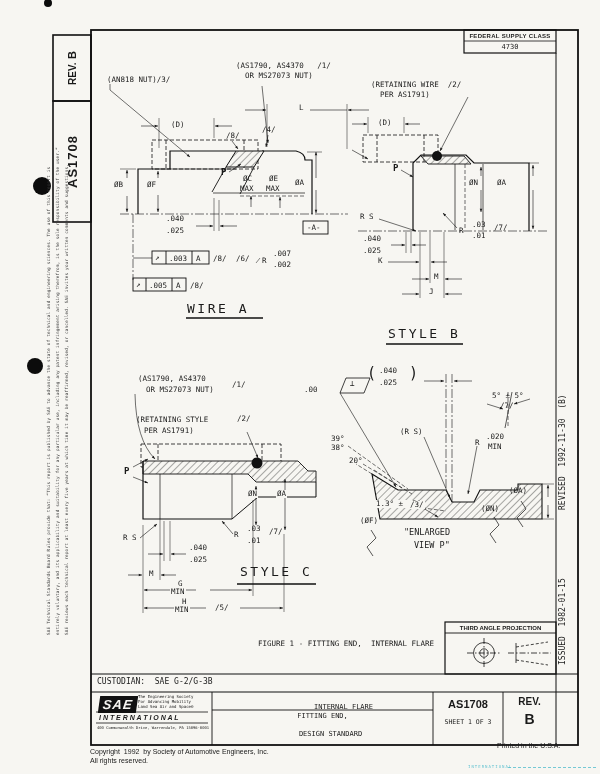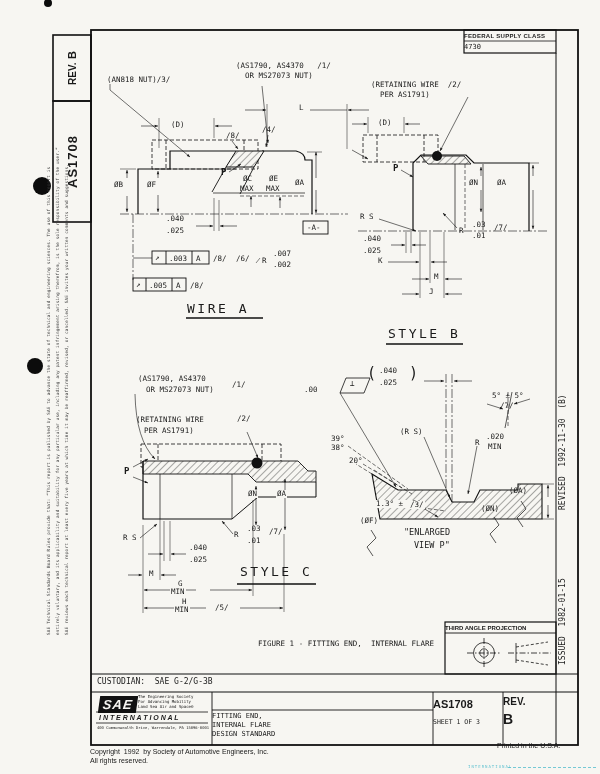--- a/index.html
+++ b/index.html
@@ -6,21 +6,21 @@
   .page{position:relative;width:600px;height:774px;background:#f7f6f2;overflow:hidden;
         font-family:"DejaVu Sans Mono","DejaVu Sans",monospace;color:#1a1a1a;}
   svg{position:absolute;left:0;top:0;}
   .t{position:absolute;font:7.5px/1.05 "DejaVu Sans Mono","DejaVu Sans",monospace;color:#1a1a1a;white-space:pre;}.s6{font-size:6px}.s65{font-size:6.5px}.s7{font-size:7px}.s8{font-size:8px}
   .s85{font-size:8.5px}.s9{font-size:9px}.s10{font-size:10px}.s11{font-size:11px}.s14{font-size:14px}
   .s13{font-size:13px;letter-spacing:2.5px;}
   .s16{font-size:15px}
   .b{font-weight:bold}
   .sans{font-family:"Liberation Sans","DejaVu Sans",sans-serif}
   .bg{background:#f7f6f2;padding:0 1px;}
-  .ctr{}
+  .ctr{text-align:center}
   .vert{writing-mode:vertical-rl;transform:rotate(180deg);}
   .tiny{font-size:4.3px;line-height:1.2;color:#3a3a3a;letter-spacing:.2px;overflow:hidden;}
   .teal{color:#3fb6c9}
   .revbox{position:absolute;left:53px;top:35px;width:38px;height:66px;display:flex;align-items:center;justify-content:center;gap:3px;
           writing-mode:vertical-rl;transform:rotate(180deg);font-family:"Liberation Sans",sans-serif;}
   .docbox{position:absolute;left:53px;top:101px;width:38px;height:121px;display:flex;align-items:center;justify-content:center;
           writing-mode:vertical-rl;transform:rotate(180deg);font-family:"Liberation Sans",sans-serif;}
   .saelogo{position:absolute;left:99px;top:696px;background:#111;color:#f7f6f2;
            font:italic 900 13px "Liberation Sans",sans-serif;padding:1px 4px;transform:skewX(-8deg);letter-spacing:1px;}
   .dashline{position:absolute;border-top:1px dashed #3fb6c9;}
@@ -309,21 +309,21 @@
   <span class="t" style="left:363px;top:235px">.040</span>
   <span class="t" style="left:363px;top:247px">.025</span>
   <span class="t" style="left:378px;top:257px">K</span>
   <span class="t bg" style="left:433px;top:273px">M</span>
   <span class="t bg" style="left:428px;top:288px">J</span>
   <span class="t s13" style="left:388px;top:327px">STYLE B</span>
 
   <span class="t" style="left:138px;top:375px">(AS1790, AS4370</span>
   <span class="t" style="left:146px;top:386px">OR MS27073 NUT)</span>
   <span class="t" style="left:232px;top:381px">/1/</span>
-  <span class="t" style="left:136px;top:416px">(RETAINING WIRE</span>
+  <span class="t" style="left:136px;top:416px">(RETAINING STYLE</span>
   <span class="t" style="left:237px;top:415px">/2/</span>
   <span class="t" style="left:144px;top:427px">PER AS1791)</span>
   <span class="t b s9" style="left:124px;top:467px">P</span>
   <span class="t bg" style="left:247px;top:490px">ØN</span>
   <span class="t bg" style="left:276px;top:490px">ØA</span>
   <span class="t" style="left:123px;top:534px">R S</span>
   <span class="t" style="left:189px;top:544px">.040</span>
   <span class="t" style="left:189px;top:556px">.025</span>
   <span class="t" style="left:234px;top:531px">R</span>
   <span class="t" style="left:247px;top:525px">.03</span>
@@ -365,22 +365,22 @@
   <span class="t s8" style="left:97px;top:678px">CUSTODIAN:  SAE G-2/G-3B</span>
 
   <span class="saelogo">SAE</span>
   <span class="t" style="left:138px;top:695px;font-size:4px">The Engineering Society</span>
   <span class="t" style="left:138px;top:700px;font-size:4px">For Advancing Mobility</span>
   <span class="t" style="left:138px;top:705px;font-size:4px">Land Sea Air and Space®</span>
   <span class="t s7 b sans" style="left:99px;top:714px;font-style:italic">I N T E R N A T I O N A L</span>
   <span class="t" style="left:97px;top:726px;font-size:3.8px">400 Commonwealth Drive, Warrendale, PA 15096-0001</span>
 
   <div class="t s7 ctr" style="left:212px;top:713px;width:221px">FITTING END,</div>
-  <div class="t s7 ctr" style="left:212px;top:722px;width:263px">INTERNAL FLARE</div>
-  <div class="t s7 ctr" style="left:212px;top:731px;width:221px">DESIGN STANDARD</div>
+  <div class="t s7 ctr" style="left:212px;top:704px;width:263px">INTERNAL FLARE</div>
+  <div class="t s7 ctr" style="left:220px;top:731px;width:221px">DESIGN STANDARD</div>
   <div class="t sans b ctr s11" style="left:433px;top:699px;width:70px">AS1708</div>
   <div class="t s65 ctr" style="left:433px;top:719px;width:70px">SHEET 1 OF 3</div>
   <div class="t sans b s10 ctr" style="left:503px;top:697px;width:53px">REV.</div>
   <div class="t sans b s14 ctr" style="left:503px;top:712px;width:53px">B</div>
 
   <span class="t s7 sans" style="left:90px;top:748px">Copyright  1992  by Society of Automotive Engineers, Inc.</span>
   <span class="t s7 sans" style="left:90px;top:757px">All rights reserved.</span>
 
   <span class="t s7 sans" style="left:497px;top:742px">Printed in the U.S.A.</span>
   <span class="t teal" style="left:468px;top:765px;font-size:4px;letter-spacing:1px;opacity:.8">INTERNATIONAL</span>

